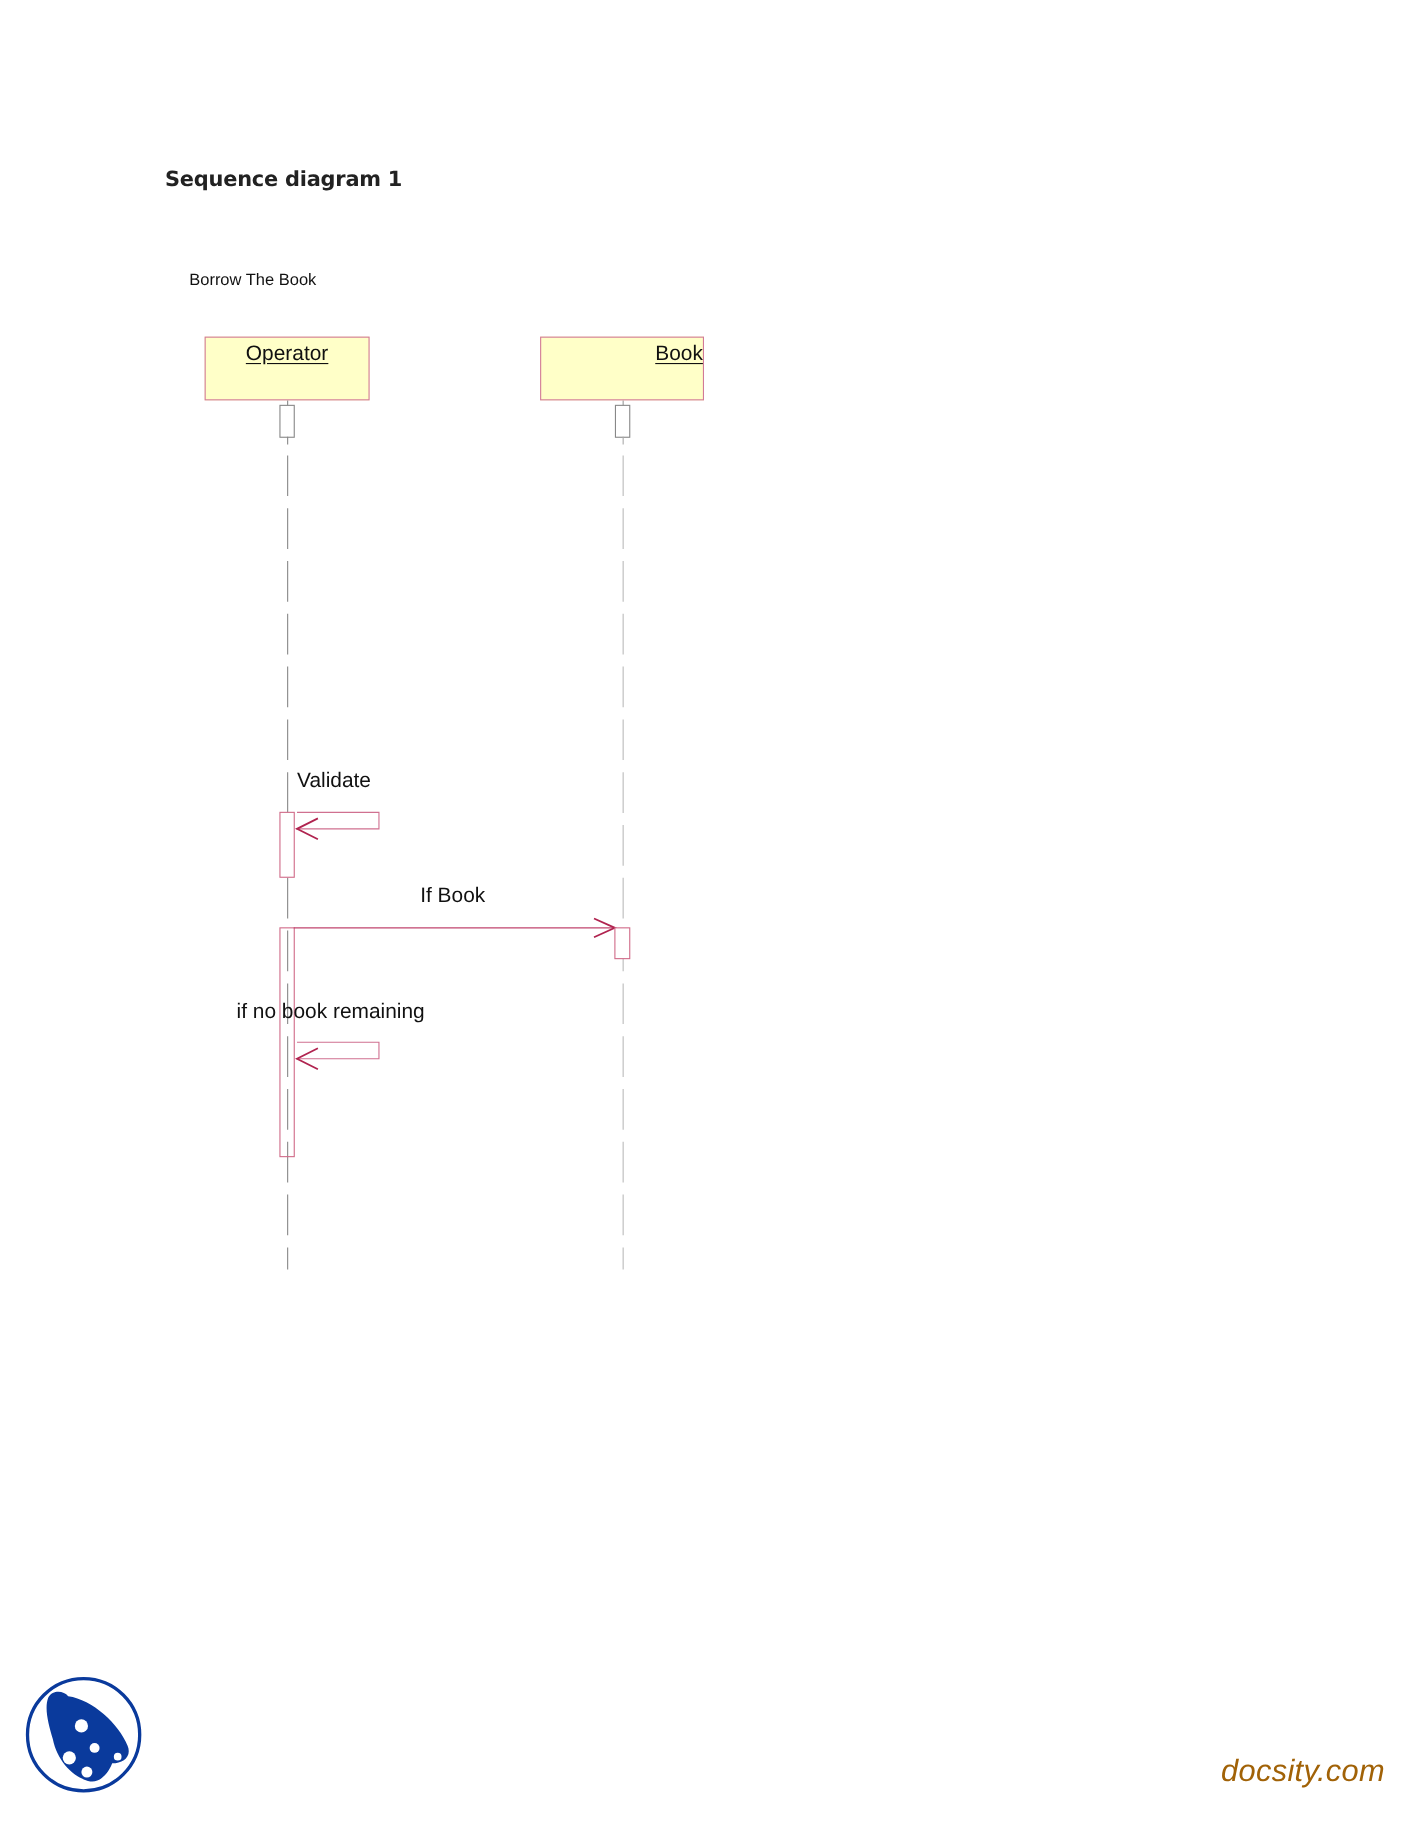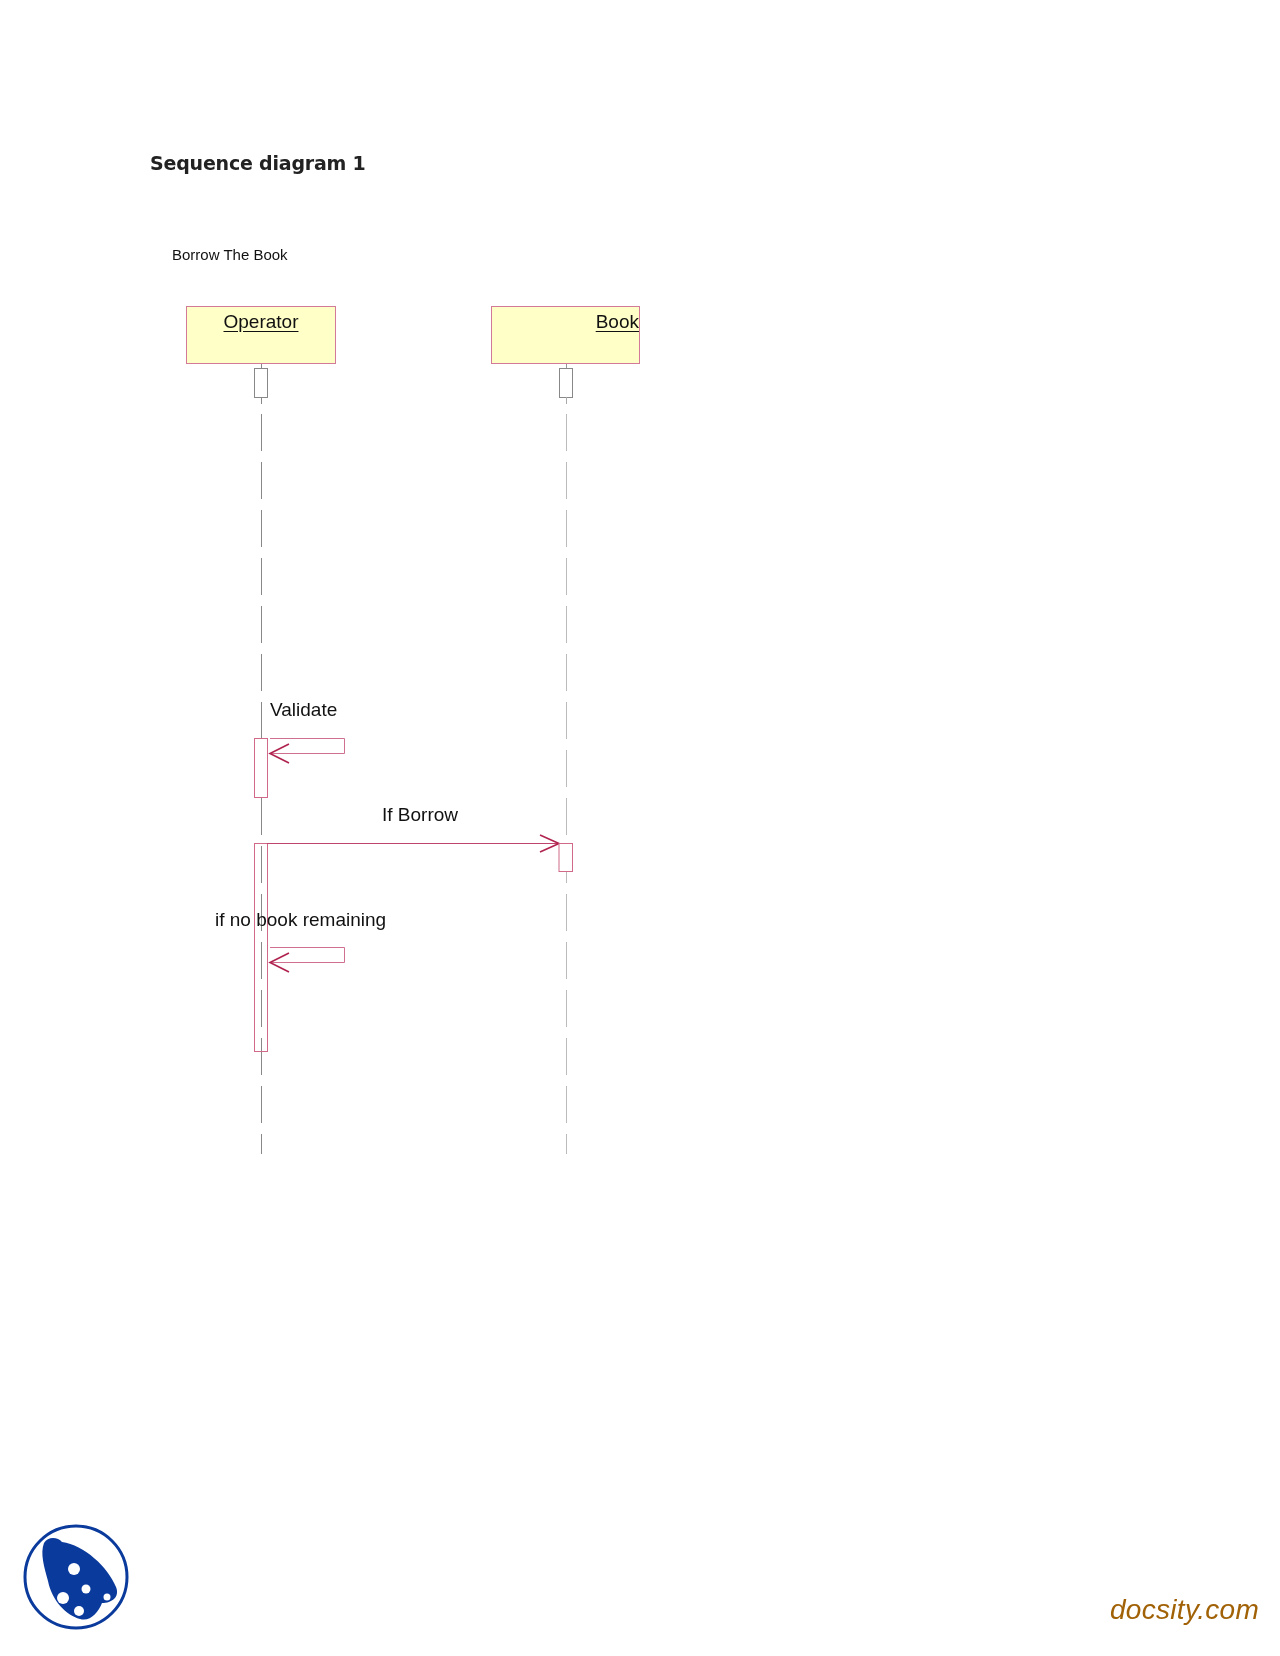--- a/index.html
+++ b/index.html
@@ -60,21 +60,21 @@
 
   <rect x="559" y="843.5" width="13.5" height="28" fill="#fff" stroke="#d06a88" stroke-width="1"></rect>
 
   <g>
     <polyline points="270,947.5 344.5,947.5 344.5,962.5 269,962.5" fill="none" stroke="#d07090" stroke-width="1"></polyline>
     <polyline points="289,953 270,962.5 289,972" fill="none" stroke="#b0234f" stroke-width="1.6"></polyline>
   </g>
 </svg>
 
 <div class="abs msg-label" style="left:270px; top:699px;">Validate</div>
-<div class="abs msg-label" style="left:382px; top:804px;">If Borrow</div>
+<div class="abs msg-label" style="left:382px; top:804px;">If Book</div>
 <div class="abs msg-label" style="left:215px; top:909px;">if no book remaining</div>
 
 <svg class="abs logo" viewBox="0 0 110 110">
   <ellipse cx="54" cy="54" rx="51" ry="51" fill="#fff" stroke="#0a3a9c" stroke-width="3"></ellipse>
   <path d="M22,20 C26,13 36,14 40,19 C62,22 86,44 94,64 C98,74 90,80 80,80 C76,90 68,99 58,96 C44,92 30,78 26,58 C22,44 18,30 22,20 Z" fill="#0a3a9c"></path>
   <circle cx="52" cy="46" r="6" fill="#fff"></circle>
   <circle cx="64" cy="66" r="4.5" fill="#fff"></circle>
   <circle cx="41" cy="75" r="6" fill="#fff"></circle>
   <circle cx="85" cy="74" r="3.5" fill="#fff"></circle>
   <circle cx="57" cy="88" r="5" fill="#fff"></circle>

